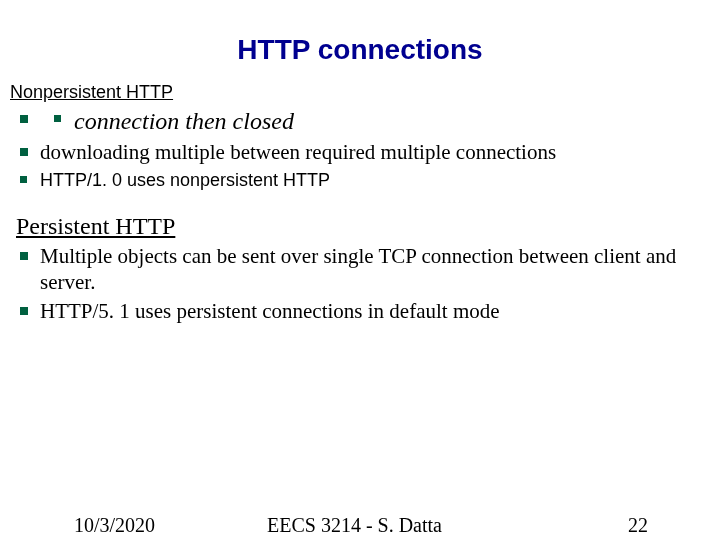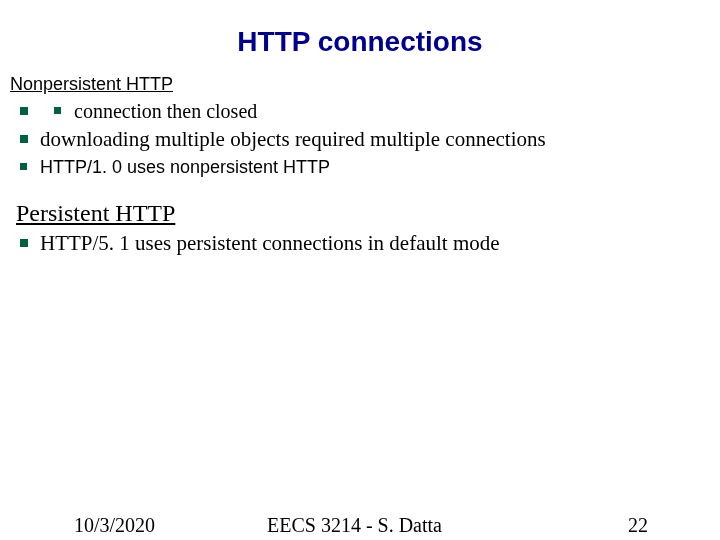--- a/index.html
+++ b/index.html
@@ -17,21 +17,21 @@
     height: 540px;
     position: relative;
     box-sizing: border-box;
   }
   .title {
     text-align: center;
     font-family: "Comic Sans MS", "Comic Sans", cursive, sans-serif;
     font-weight: bold;
     color: #000090;
     font-size: 28px;
-    padding-top: 26px;
+    padding-top: 34px;
     padding-bottom: 8px;
   }
   .columns {
     display: flex;
     flex-direction: column;
     padding: 0 20px 0 10px;
     gap: 10px;
   }
   .col {
     flex: 1;
@@ -77,22 +77,23 @@
     background: #006040;
   }
   ul.bullets ul {
     list-style: none;
     padding: 0 0 0 12px;
     margin: 2px 0 0 0;
   }
   ul.bullets ul > li {
     position: relative;
     padding-left: 22px;
-    font-size: 20px;
+    font-size: 24px;
     line-height: 1.22;
+    font-style: italic;
   }
   ul.bullets ul > li::before {
     content: "";
     position: absolute;
     left: 2px;
     top: 8px;
     width: 7px;
     height: 7px;
     background: #006040;
   }
@@ -130,33 +131,36 @@
       <div class="subhead left">Nonpersistent HTTP</div>
       <ul class="bullets">
         <li>
           <ul>
             <li>
               <span>connection then closed</span>
             </li>
           </ul>
         </li>
         <li>
-          <span>downloading multiple objects required multiple connections</span>
+          <span>downloading multiple between required multiple connections</span>
         </li>
       </ul>
       <ul class="bullets small" style="">
         <li>
           <span>HTTP/1. 0 uses nonpersistent HTTP</span>
         </li>
       </ul>
     </div>
 
     <div class="col col-right">
       <div class="subhead right">Persistent HTTP</div>
       <ul class="bullets">
+        <li>
+          <span>Multiple objects can be sent over single TCP connection between client and server.</span>
+        </li>
         <li>
           <span>HTTP/5. 1 uses persistent connections in default mode</span>
         </li>
       </ul>
     </div>
   </div>
 
   <div class="footer">
     <span class="date">10/3/2020</span>
     <span class="center">EECS 3214 - S. Datta</span>

